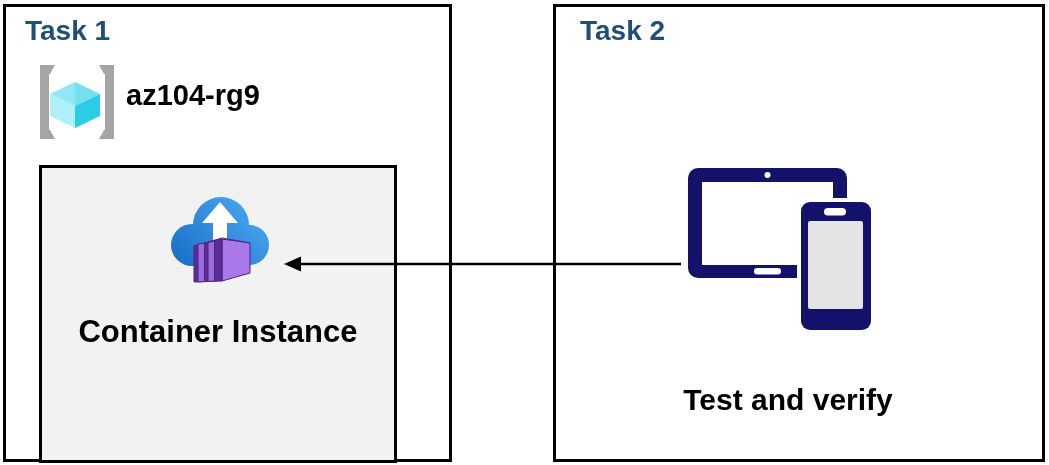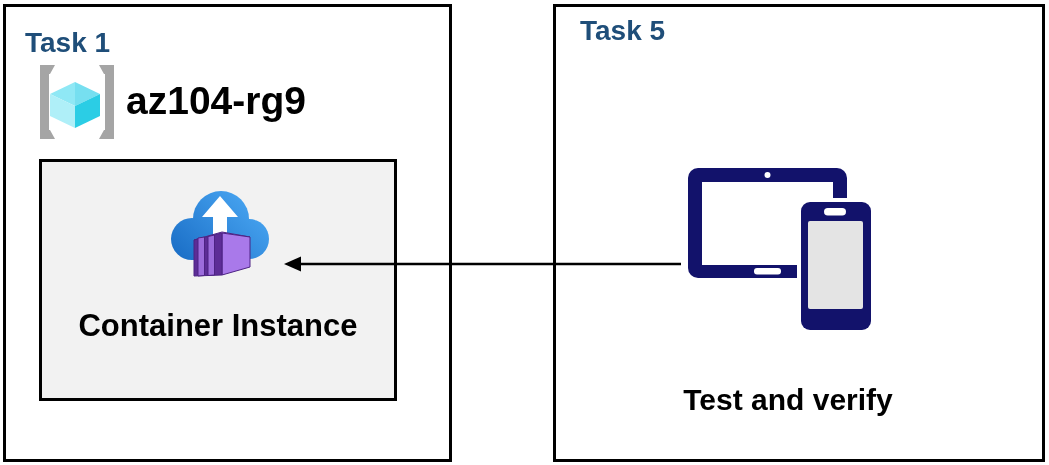--- a/index.html
+++ b/index.html
@@ -28,30 +28,30 @@
   }
   #task1-box{left:3px;top:4px;width:449px;height:458px;}
   #task2-box{left:553px;top:4px;width:492px;height:458px;}
   .task-title{
     position:absolute;
     font-size:28px;
     font-weight:700;
     color:var(--title-blue);
     white-space:nowrap;
   }
-  #task1-title{left:19px;top:20px;}
+  #task1-title{left:19px;top:8px;}
   #task2-title{left:24px;top:8px;}
   .rg-icon{position:absolute;left:26px;top:52px;width:90px;height:82px;}
   .rg-name{
     position:absolute;left:120px;top:72px;
-    font-size:39px;font-weight:700;color:var(--text-black);
+    font-size:29px;font-weight:700;color:var(--text-black);
     white-space:nowrap;
   }
   .inner-box{
-    position:absolute;left:33px;top:152px;width:358px;height:242px;
+    position:absolute;left:33px;top:158px;width:358px;height:298px;
     background:var(--inner-box-fill);
     border:3px solid var(--border-black);
     padding-left:40px;
   }
   .aci-icon{position:absolute;left:128px;top:20px;width:100px;height:100px;}
   .ci-label{
     position:absolute;left:0;top:146px;width:352px;
     text-align:center;
     font-size:31px;font-weight:700;color:var(--text-black);
     white-space:nowrap;
@@ -110,21 +110,21 @@
           <polygon points="24,58 52,51 52,93 24,94" fill="#5D2D96"></polygon>
           <polygon points="28,56 34.5,55 34.5,93.5 28,94" fill="#9C6CDC"></polygon>
           <polygon points="38,54.5 44.5,53 44.5,93 38,93.5" fill="#9C6CDC"></polygon>
         </g>
       </svg>
       <div class="ci-label">Container Instance</div>
     </div>
   </div>
 
   <div class="task-box" id="task2-box">
-    <div class="task-title" id="task2-title">Task 5</div>
+    <div class="task-title" id="task2-title">Task 2</div>
 
     <svg class="devices-icon" viewBox="0 0 205 180" xmlns="http://www.w3.org/2000/svg">
       <g>
         <rect x="14" y="8" width="159" height="110" rx="10" fill="#12126B"></rect>
         <rect x="28" y="22" width="131" height="83" fill="#FFFFFF"></rect>
         <circle cx="93.5" cy="15" r="3" fill="#FFFFFF"></circle>
         <rect x="80" y="108" width="27" height="6.5" rx="3" fill="#FFFFFF"></rect>
       </g>
       <g>
         <rect x="123" y="38" width="78" height="136" rx="13" fill="#FFFFFF"></rect>

